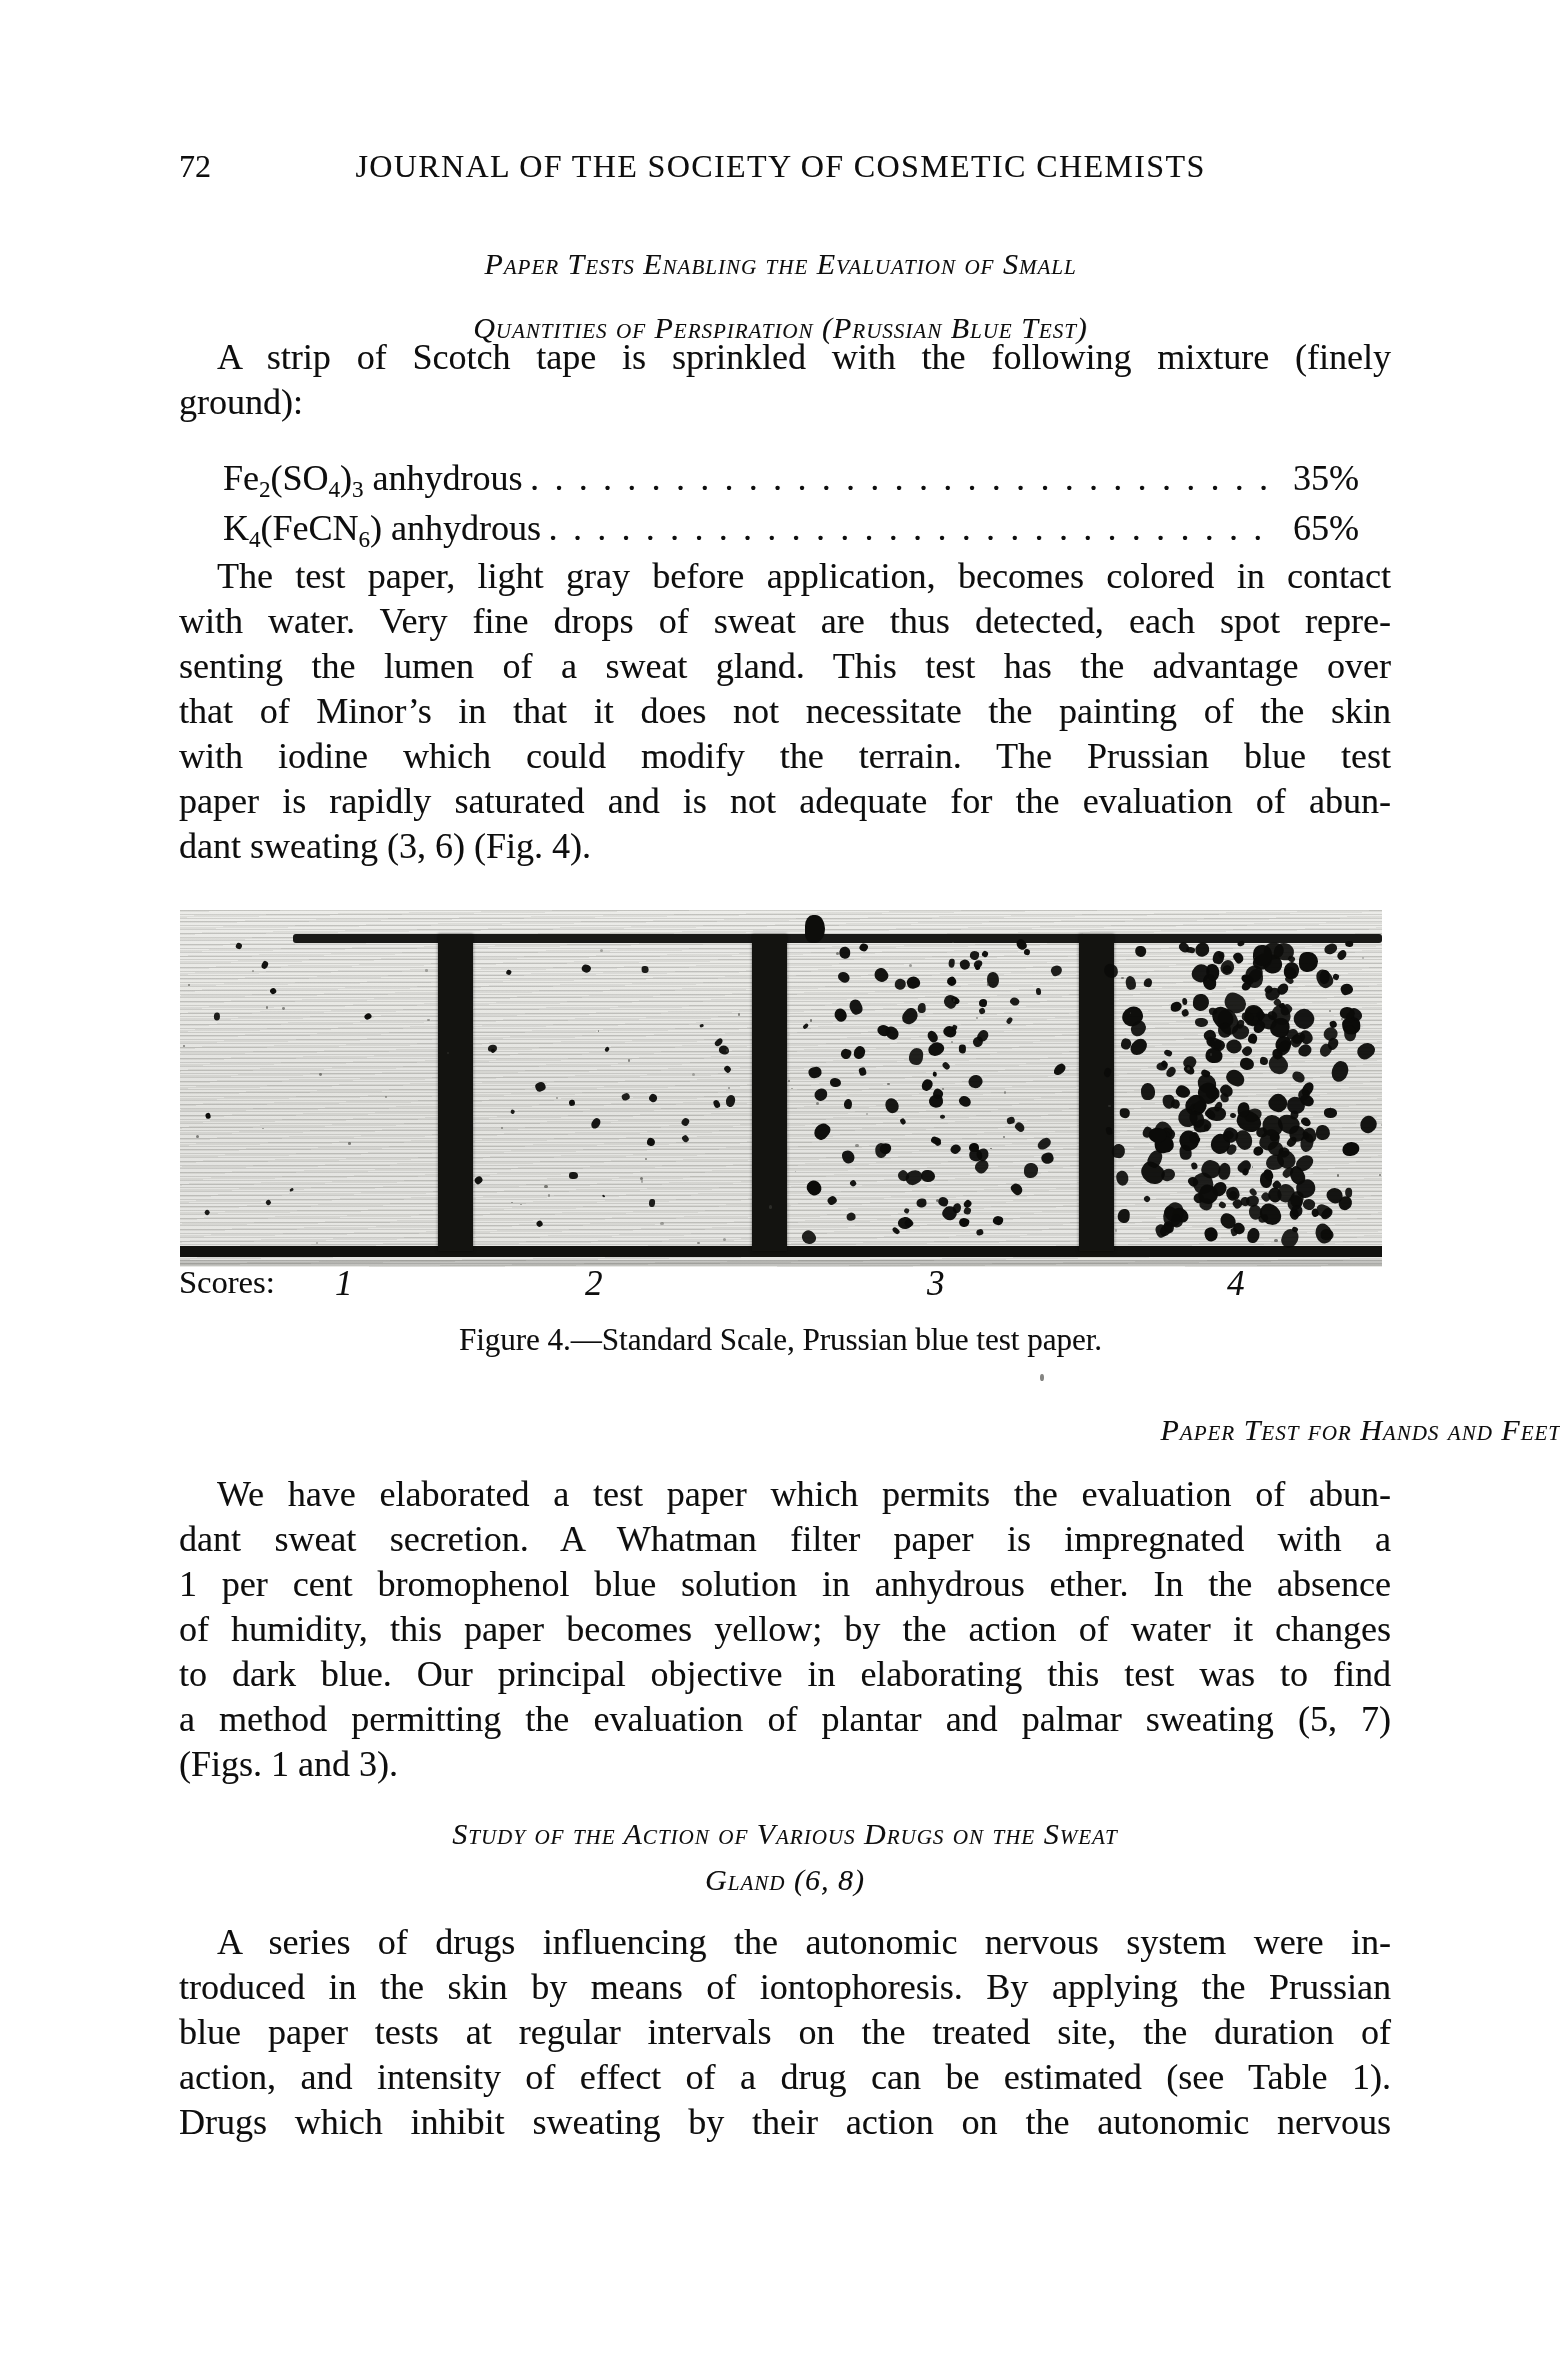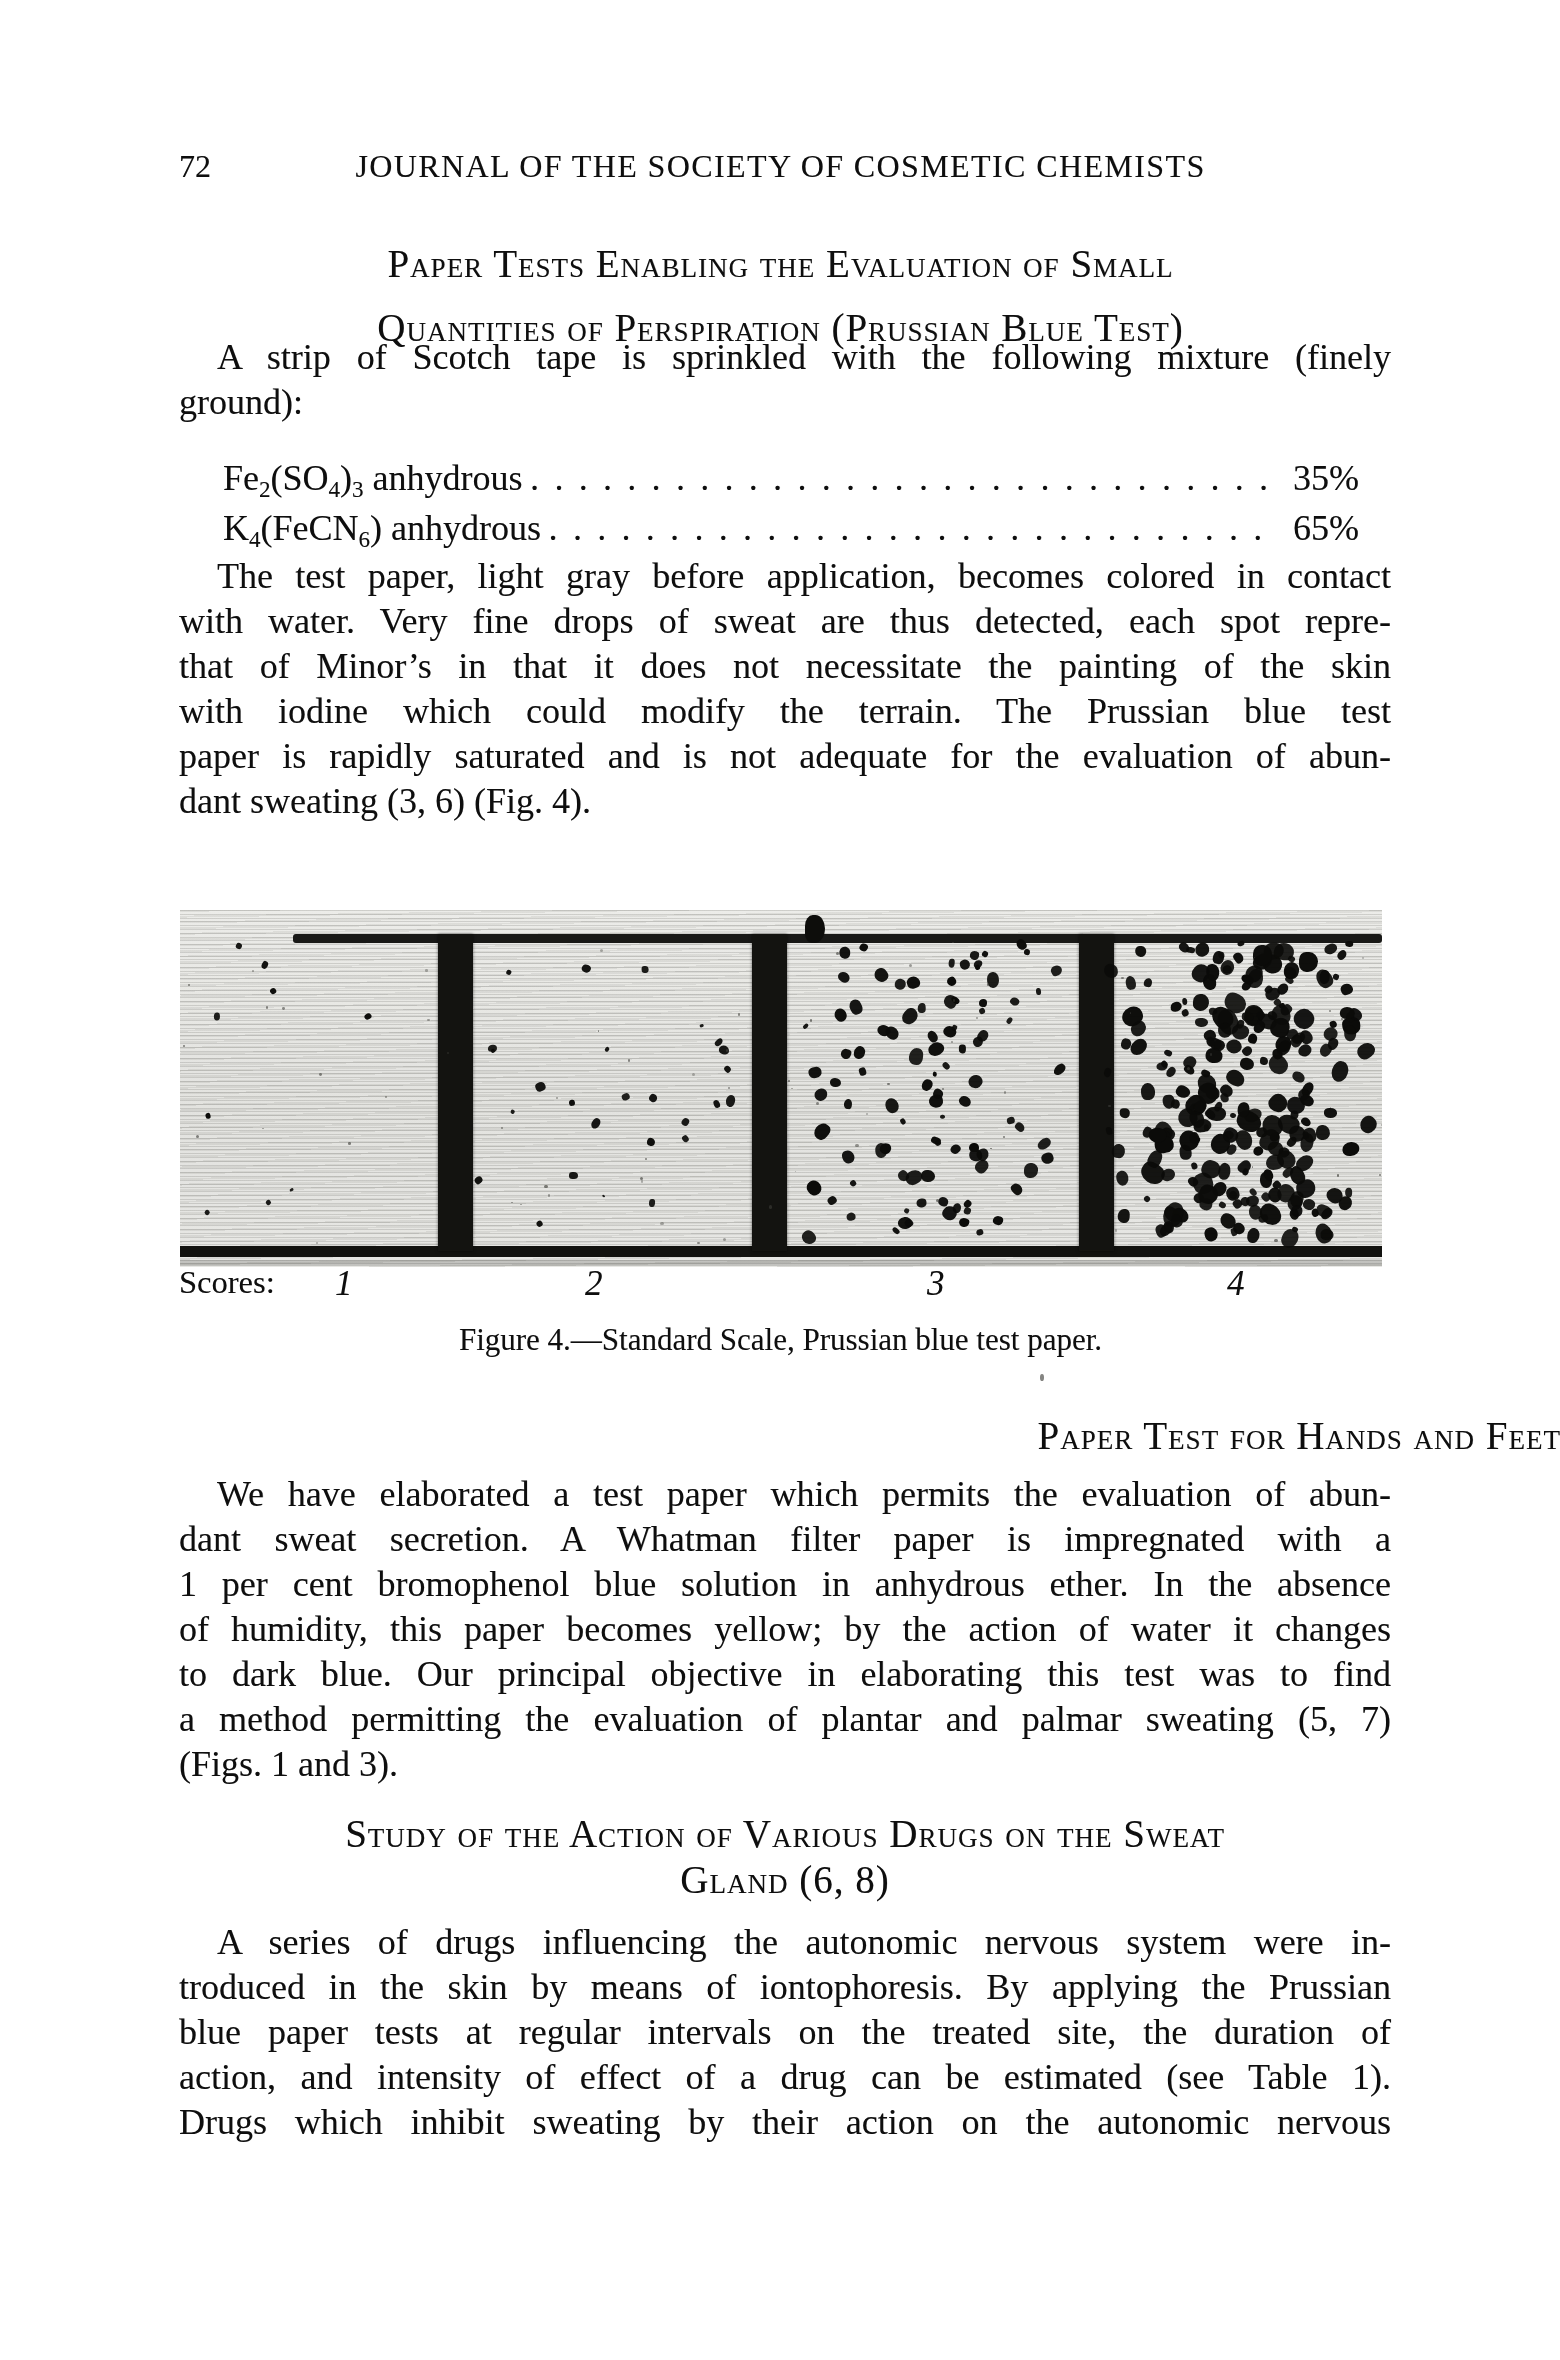--- a/index.html
+++ b/index.html
@@ -5,21 +5,21 @@
   html,body{margin:0;padding:0;background:#ffffff;}
   .page{
     position:relative;width:1561px;height:2360px;background:#ffffff;
     font-family:"Liberation Serif", serif;color:#0e0e0e;overflow:hidden;
     text-shadow:0.3px 0.4px 0.5px rgba(10,10,10,0.30);
   }
   
   .pageno{position:absolute;left:179px;top:148px;font-size:32px;}
   .jtitle{position:absolute;left:0;right:0;top:148px;text-align:center;font-size:32px;letter-spacing:1.4px;}
   
-  .h-sc{font-variant:small-caps;font-size:39px;letter-spacing:1px;}
+  .h-sc{font-variant:small-caps;font-size:30px;letter-spacing:1px;font-style:italic;}
   #heading1{position:absolute;left:0;right:0;top:232px;text-align:center;line-height:64px;}
   #heading1 .tline{text-align:center;text-align-last:center;}
   
   .bodyblock{position:absolute;left:179px;width:1212px;font-size:36px;line-height:45px;}
   #intro{top:335px;}
   #para1{top:554px;}
   #para2{top:1472px;}
   #para3{top:1920px;}
   .tline{text-align:justify;text-align-last:justify;}
   .tline.last-line{text-align-last:left;}
@@ -84,20 +84,21 @@
     <div class="formula-row">
       <span class="chem"><span>K</span><sub>4</sub><span>(FeCN</span><sub>6</sub><span>)</span><sub></sub><span> anhydrous</span></span>
       <span class="leader">..................................................</span>
       <span class="pct">65%</span>
     </div>
   </div>
 
   <div id="para1" class="bodyblock indent-first">
       <div class="tline">The test paper, light gray before application, becomes colored in contact</div>
       <div class="tline">with water.  Very fine drops of sweat are thus detected, each spot repre-</div>
+      <div class="tline">senting the lumen of a sweat gland.  This test has the advantage over</div>
       <div class="tline">that of Minor’s in that it does not necessitate the painting of the skin</div>
       <div class="tline">with iodine which could modify the terrain.  The Prussian blue test</div>
       <div class="tline">paper is rapidly saturated and is not adequate for the evaluation of abun-</div>
       <div class="tline last-line">dant sweating (3, 6) (Fig. 4).</div>
     </div>
 
   <div id="figure-image">
     <div class="fig-bg"></div>
     <div class="fig-topline"></div>
     <div class="fig-blob"></div>

